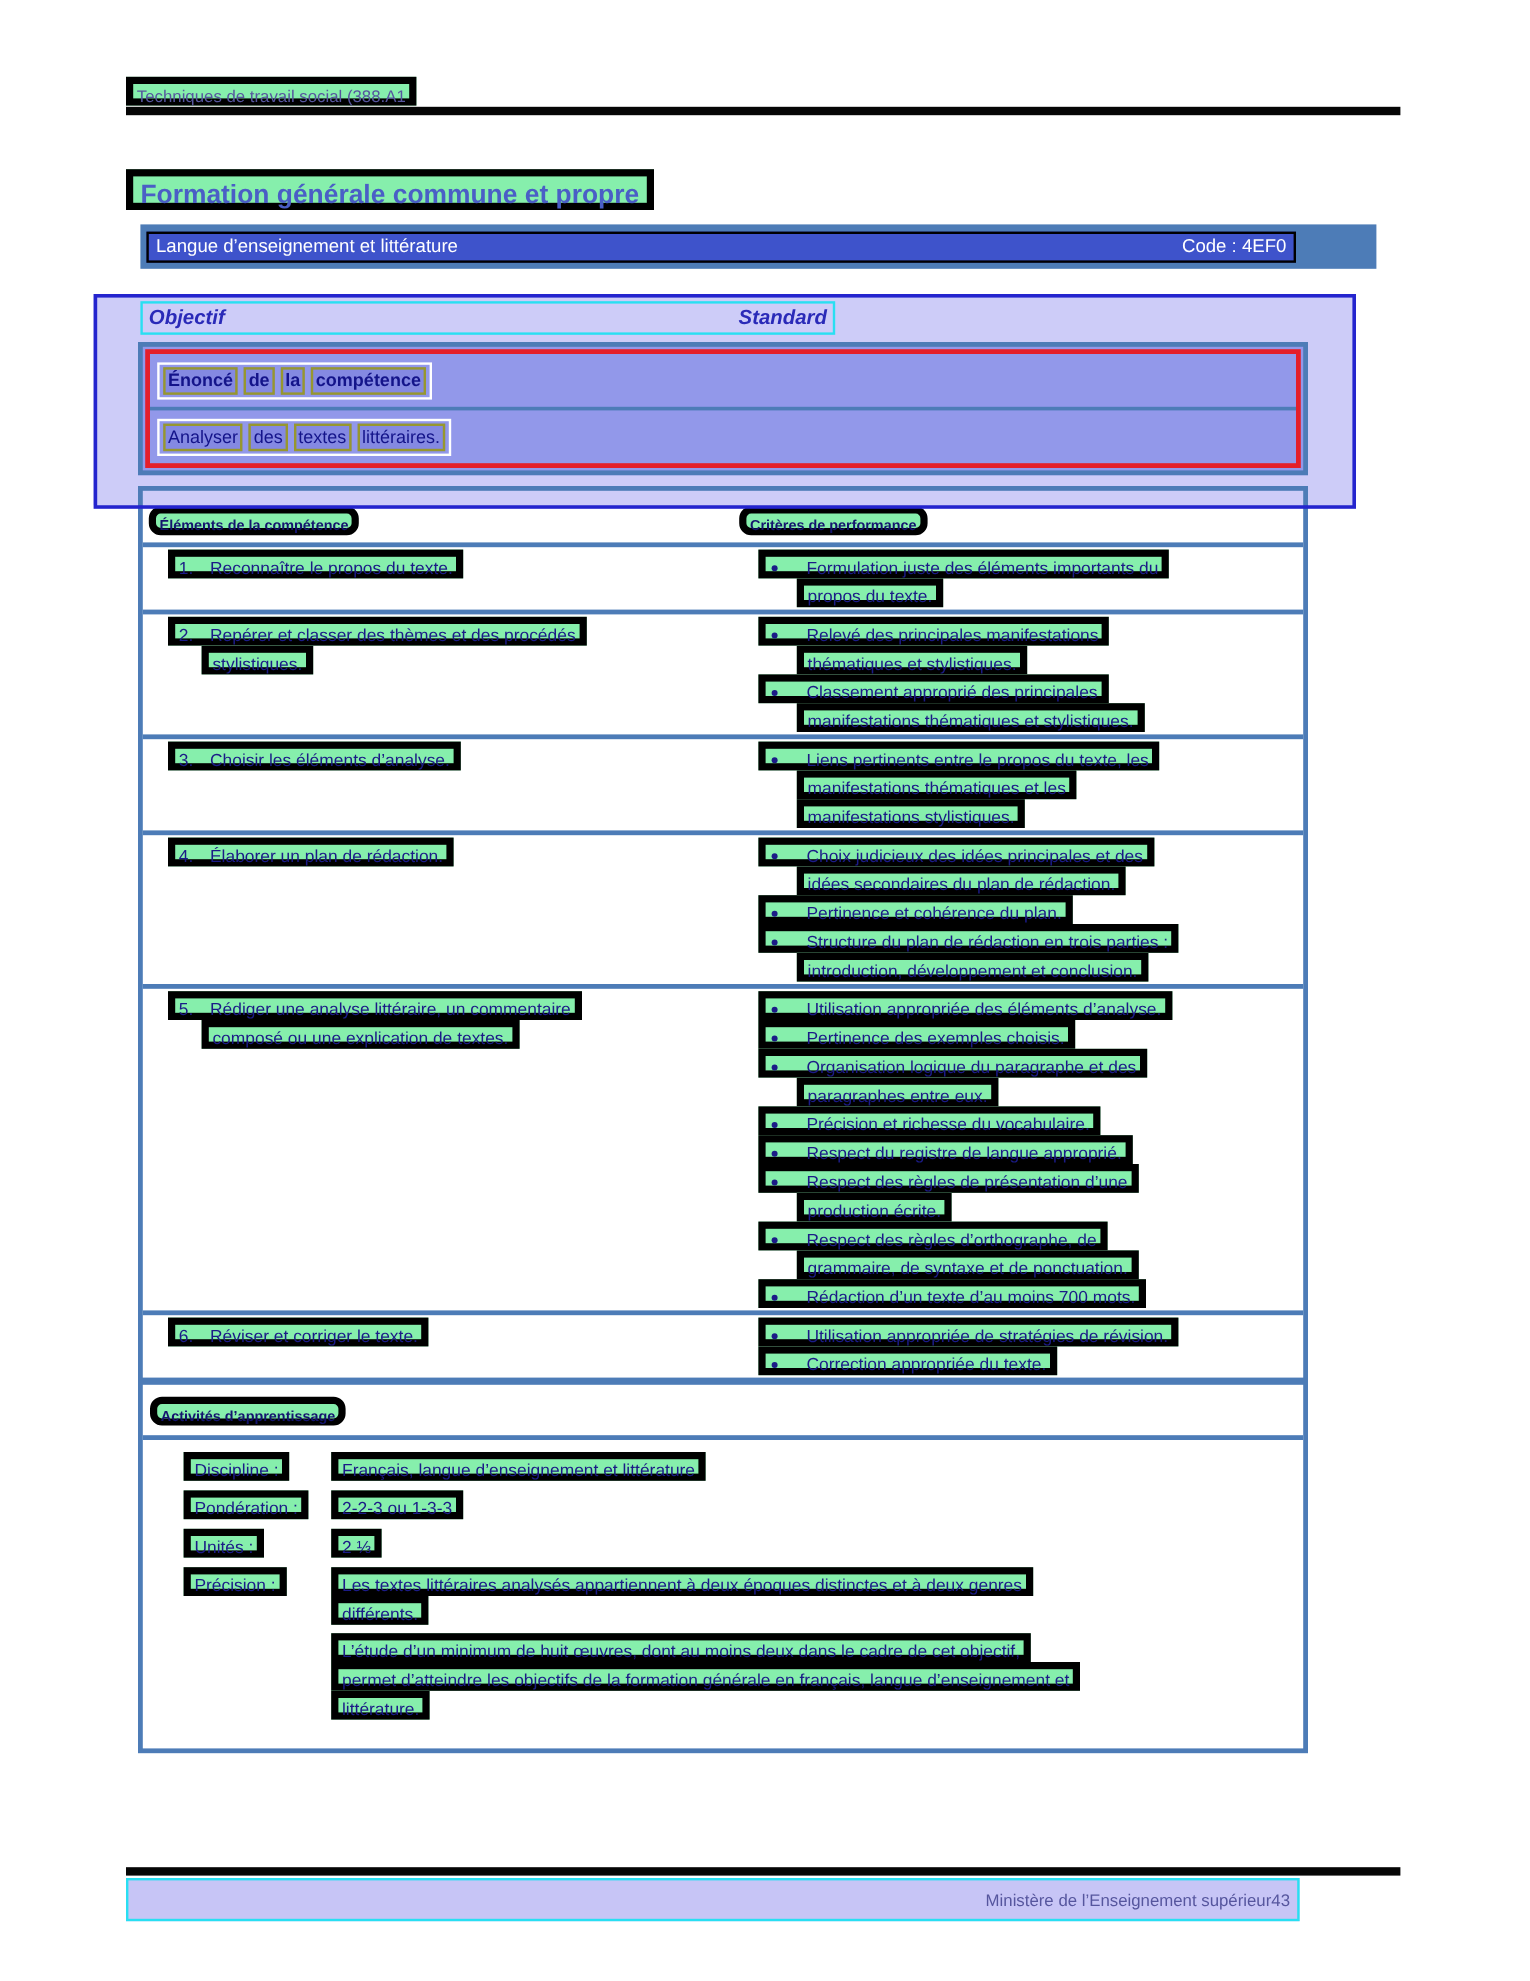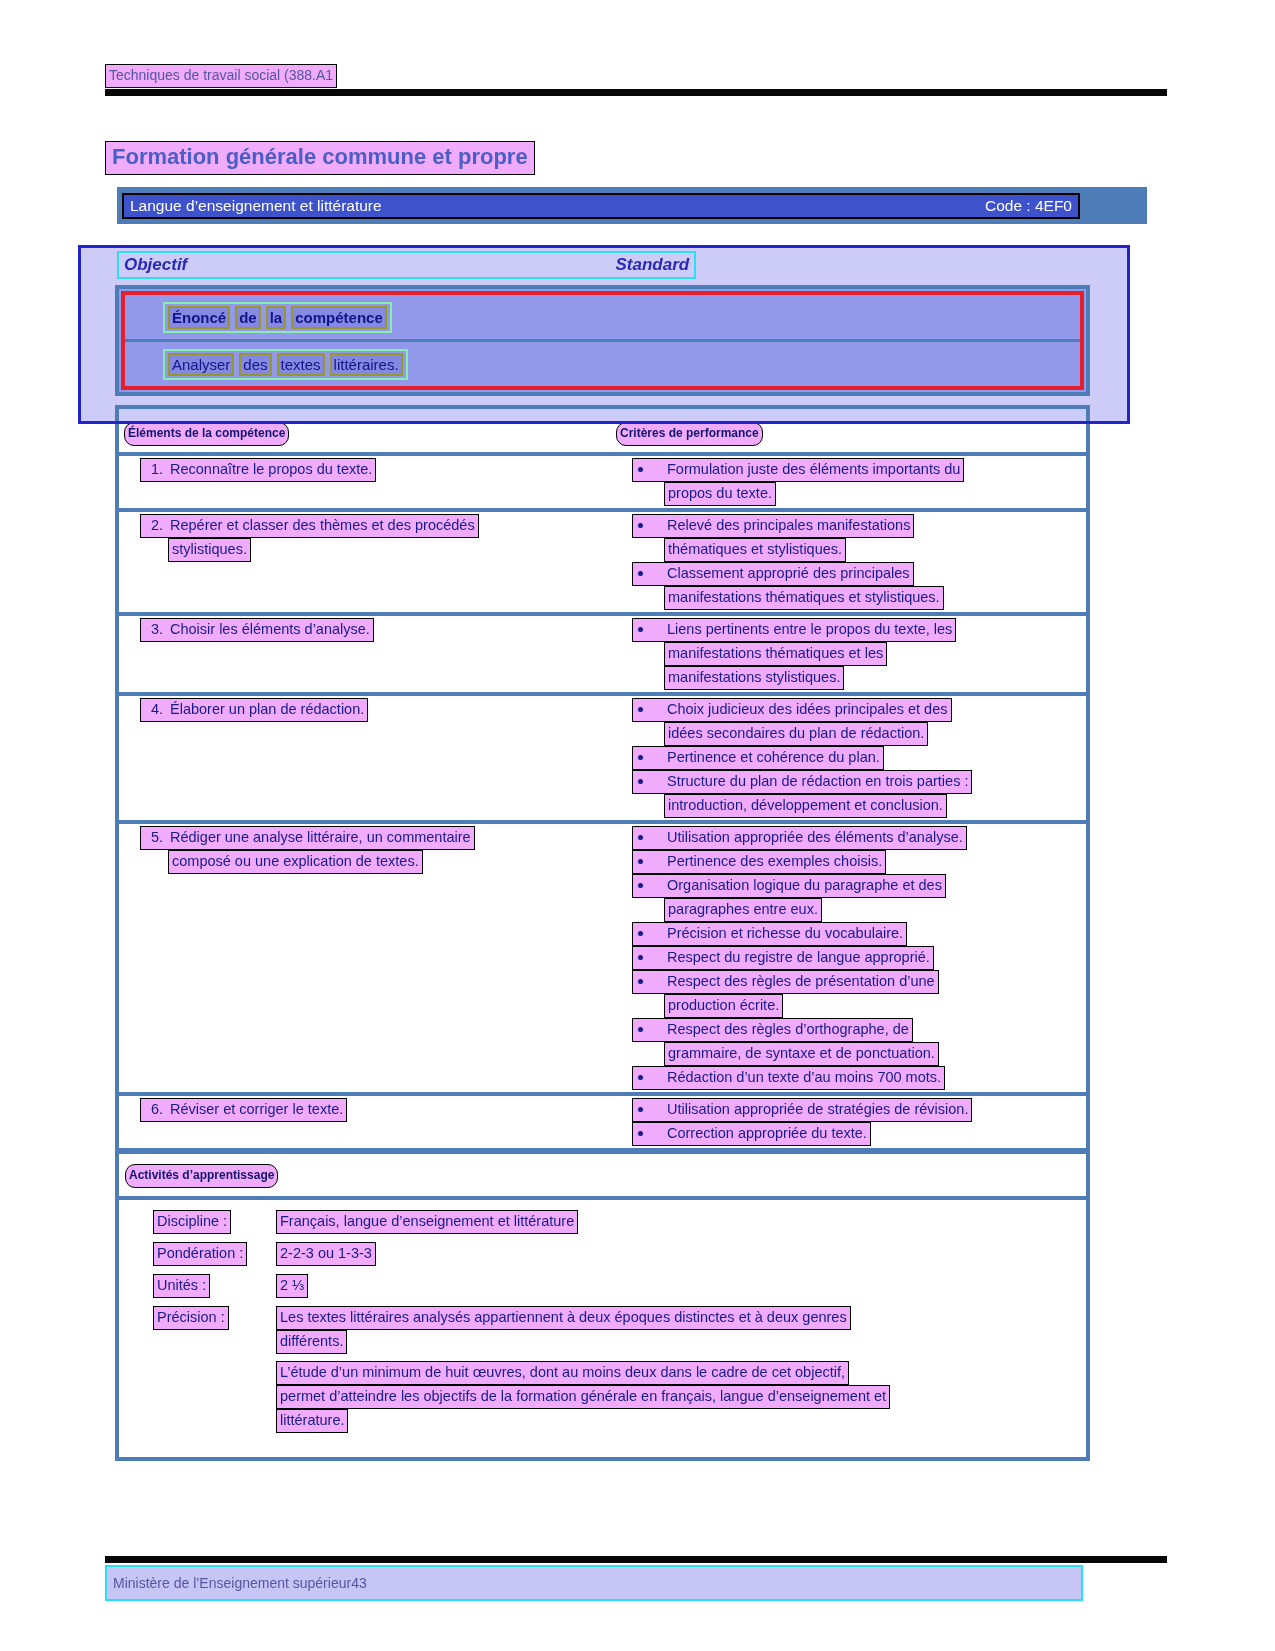--- a/index.html
+++ b/index.html
@@ -1,22 +1,22 @@
 <!DOCTYPE html>
 <html><head>
 <meta charset="utf-8">
 <style>
   html,body{margin:0;padding:0;background:#ffffff;}
   .page{position:relative;width:1275px;height:1651px;background:#ffffff;
         font-family:"Liberation Sans",sans-serif;overflow:hidden;}
 
   
-  .hl{display:inline-block;background:#f0abfc;border:1px solid #000000;
+  .hl{display:inline-block;background:#86efac;border:6px solid #000000;
       color:#1b1b87;font-size:14.5px;line-height:20px;padding:0 3px;
-      white-space:nowrap;vertical-align:top;box-sizing:border-box;height:24px;text-align:center;}
+      white-space:nowrap;vertical-align:top;box-sizing:border-box;height:24px;}
   .hl.bold{font-weight:bold;color:#14146e;font-size:12px;border-radius:10px;}
 
   
   .doc-header{position:absolute;left:105px;top:64px;}
   .doc-header .hl{color:#56569e;font-size:14px;}
   .rule{position:absolute;background:#060606;}
   .top-rule{left:105px;top:89px;width:1062px;height:7px;}
 
   
   .page-title{position:absolute;left:105px;top:141px;}
@@ -41,21 +41,21 @@
   .obj-box span{display:inline-block;font-style:italic;font-weight:bold;
       font-size:17px;color:#2a2ab8;}
   .obj-box .w1{width:487px;}
 
   
   .enonce{position:absolute;left:115px;top:285px;width:975px;z-index:10;
       border:4px solid #4d7cb7;box-sizing:border-box;background:#9298ea;}
   .enonce-red{border:4px solid #e41e2a;margin:2px;}
   .enonce-row{padding:7px 6px 6px 6px;}
   .enonce-row.first{border-bottom:3px solid #4d7cb7;}
-  .wline{display:inline-block;border:2px solid #86efac;padding:2px 3px;margin-left:32px;}
+  .wline{display:inline-block;border:2px solid #ffffff;padding:2px 3px;}
   .word{display:inline-block;border:2px solid #97972e;background:#8489e2;
       padding:0 2px;margin-right:5px;color:#14148a;font-size:15px;line-height:19px;}
   .word:last-child{margin-right:0;}
   .enonce-row.first .word{font-weight:bold;}
 
   
   .comp{position:absolute;left:115px;top:405px;width:975px;z-index:10;
       border:4px solid #4d7cb7;box-sizing:border-box;}
   .comp-header{display:flex;padding:13px 0 6px 0;}
   .hcell1{width:489px;padding-left:5px;box-sizing:border-box;}
@@ -77,21 +77,21 @@
   .acts-body{padding:10px 0 16px 6px;}
   .act-row{display:flex;margin-bottom:8px;margin-left:28px;}
   .act-label-wrap{width:123px;flex:0 0 123px;}
   .act-values .line{height:24px;}
   .para-gap{margin-top:7px;}
 
   
   .footer-rule{left:105px;top:1556px;width:1062px;height:7px;}
   .footer-bar{position:absolute;left:105px;top:1565px;width:978px;height:24px;
       background:#c7c5f6;border:2px solid #29dff2;box-sizing:border-box;
-      display:flex;justify-content:flex-start;align-items:center;
+      display:flex;justify-content:flex-end;align-items:center;
       padding:16px 6px;color:#56569e;font-size:14px;}
 </style>
 </head>
 <body>
 
 <div class="page">
 
   <div class="doc-header">
     <span class="hl">Techniques de travail social (388.A1</span>
   </div>

